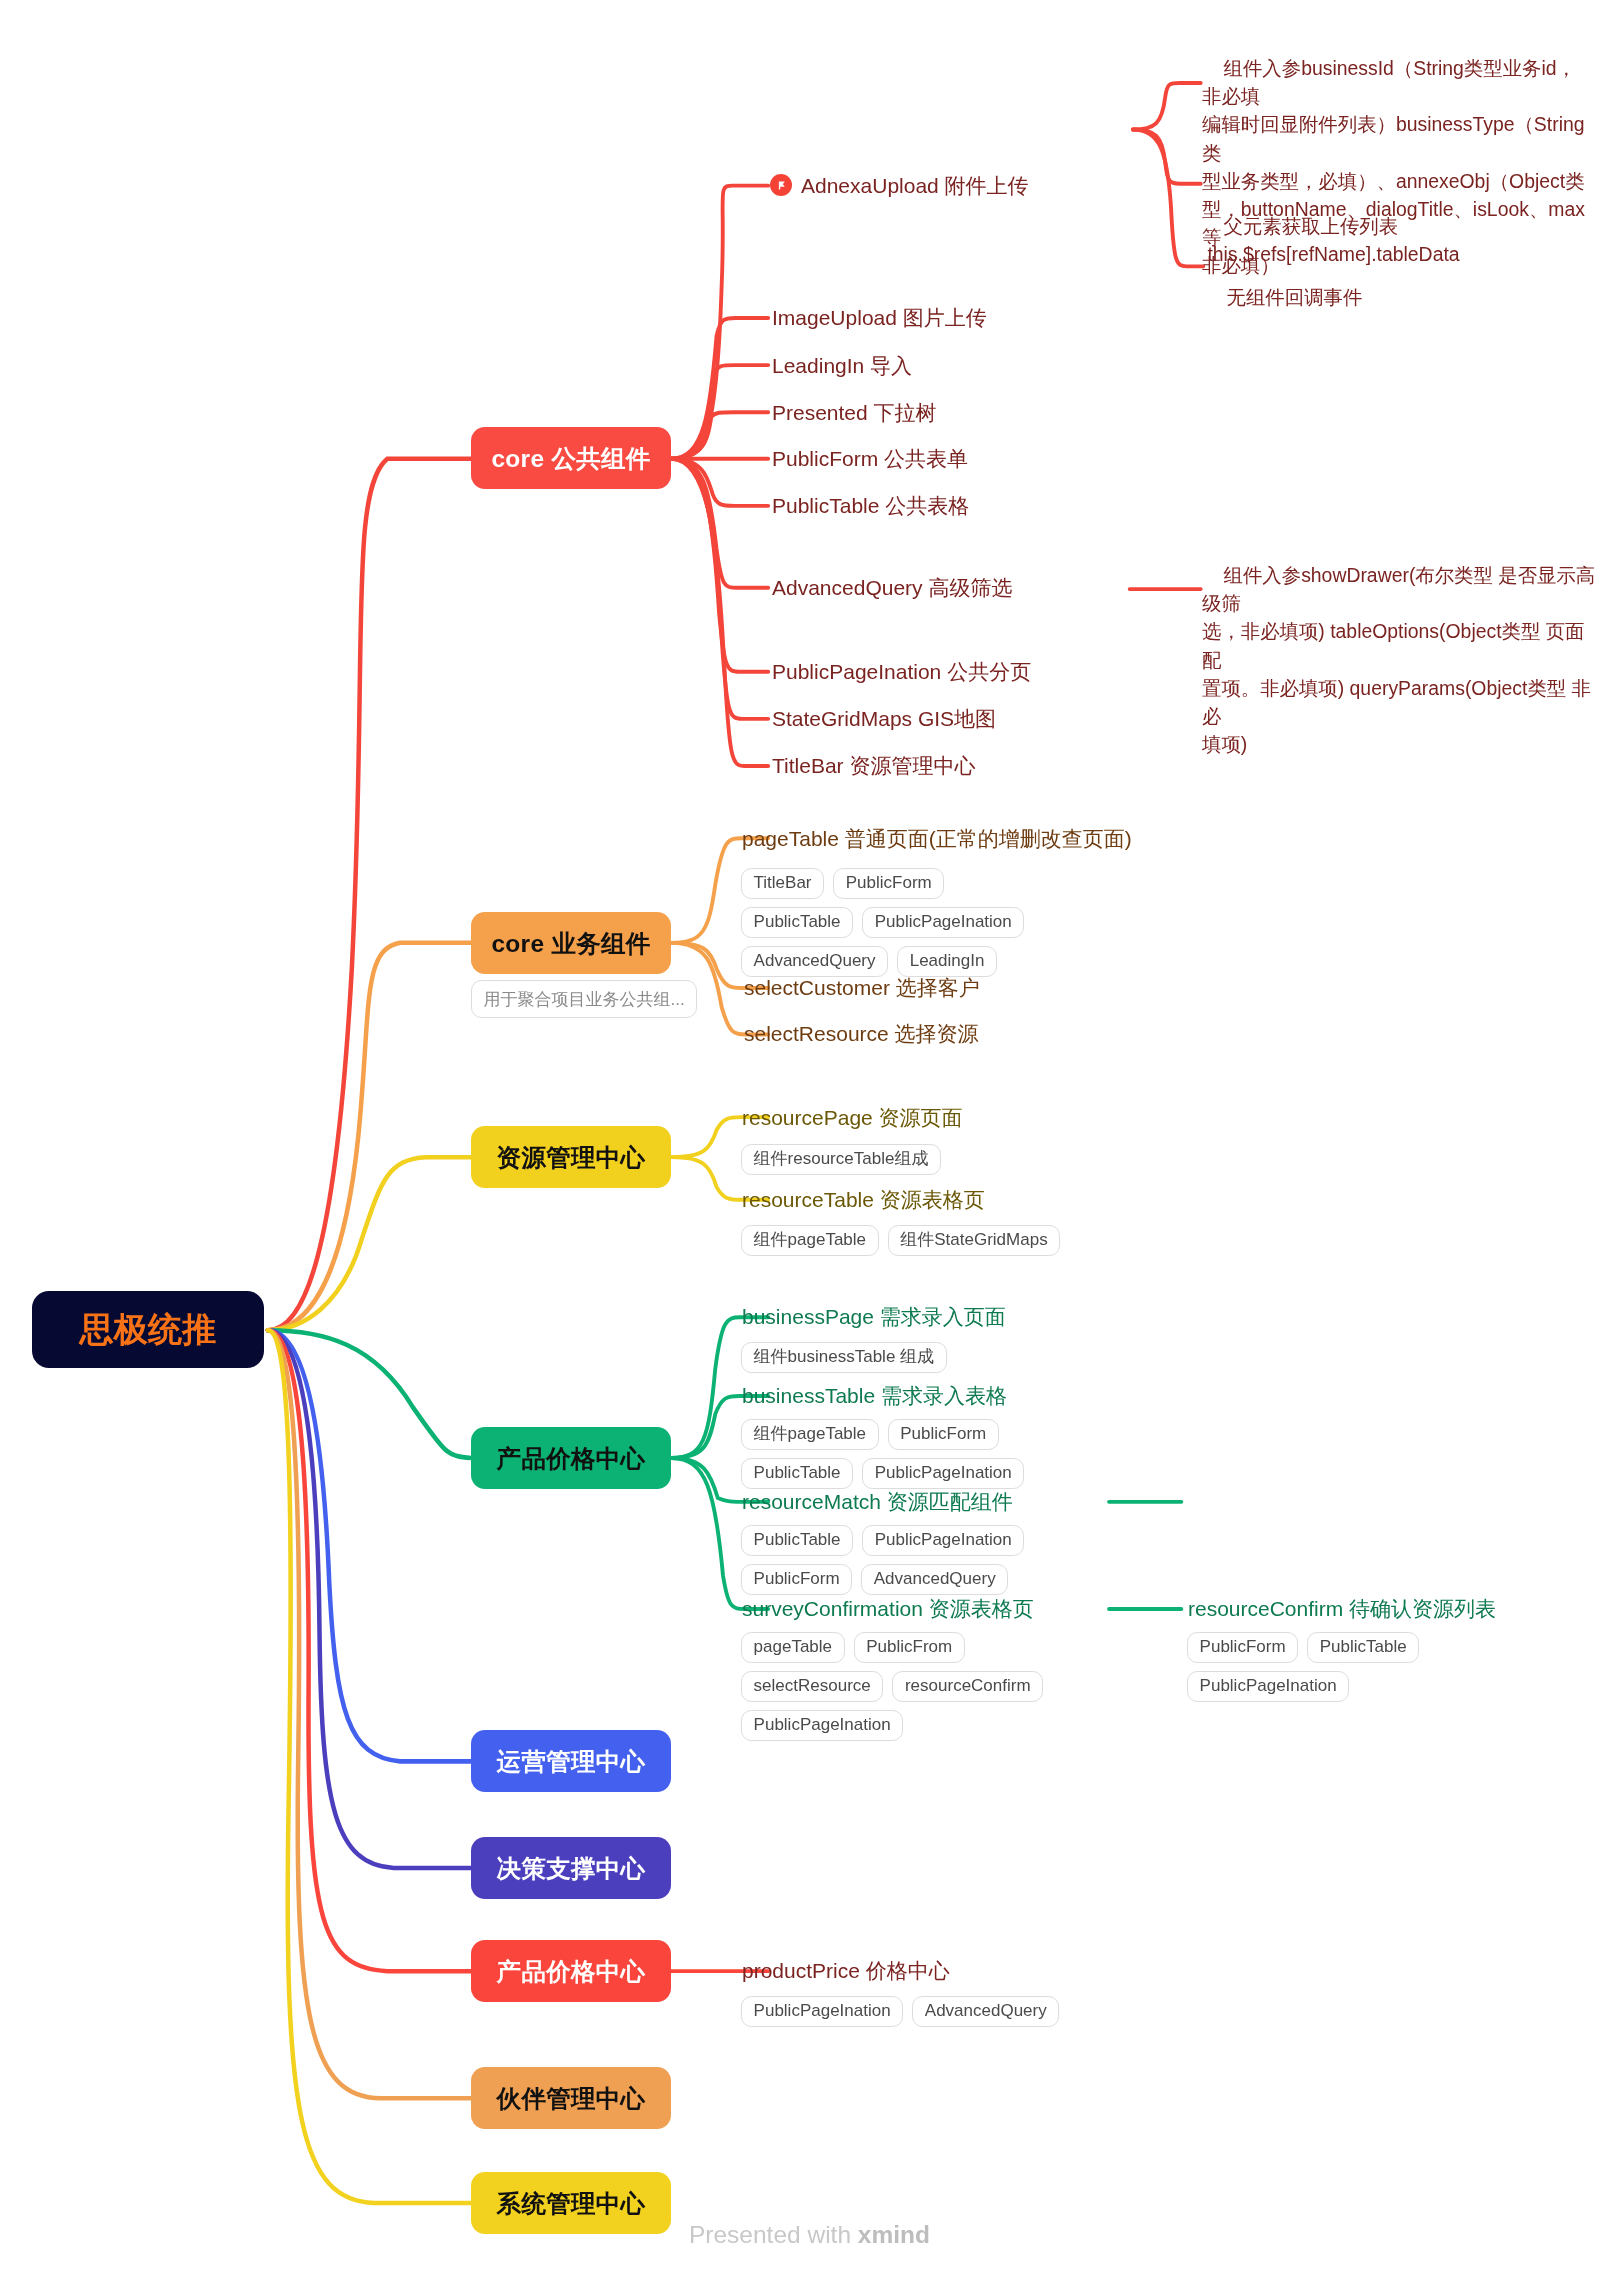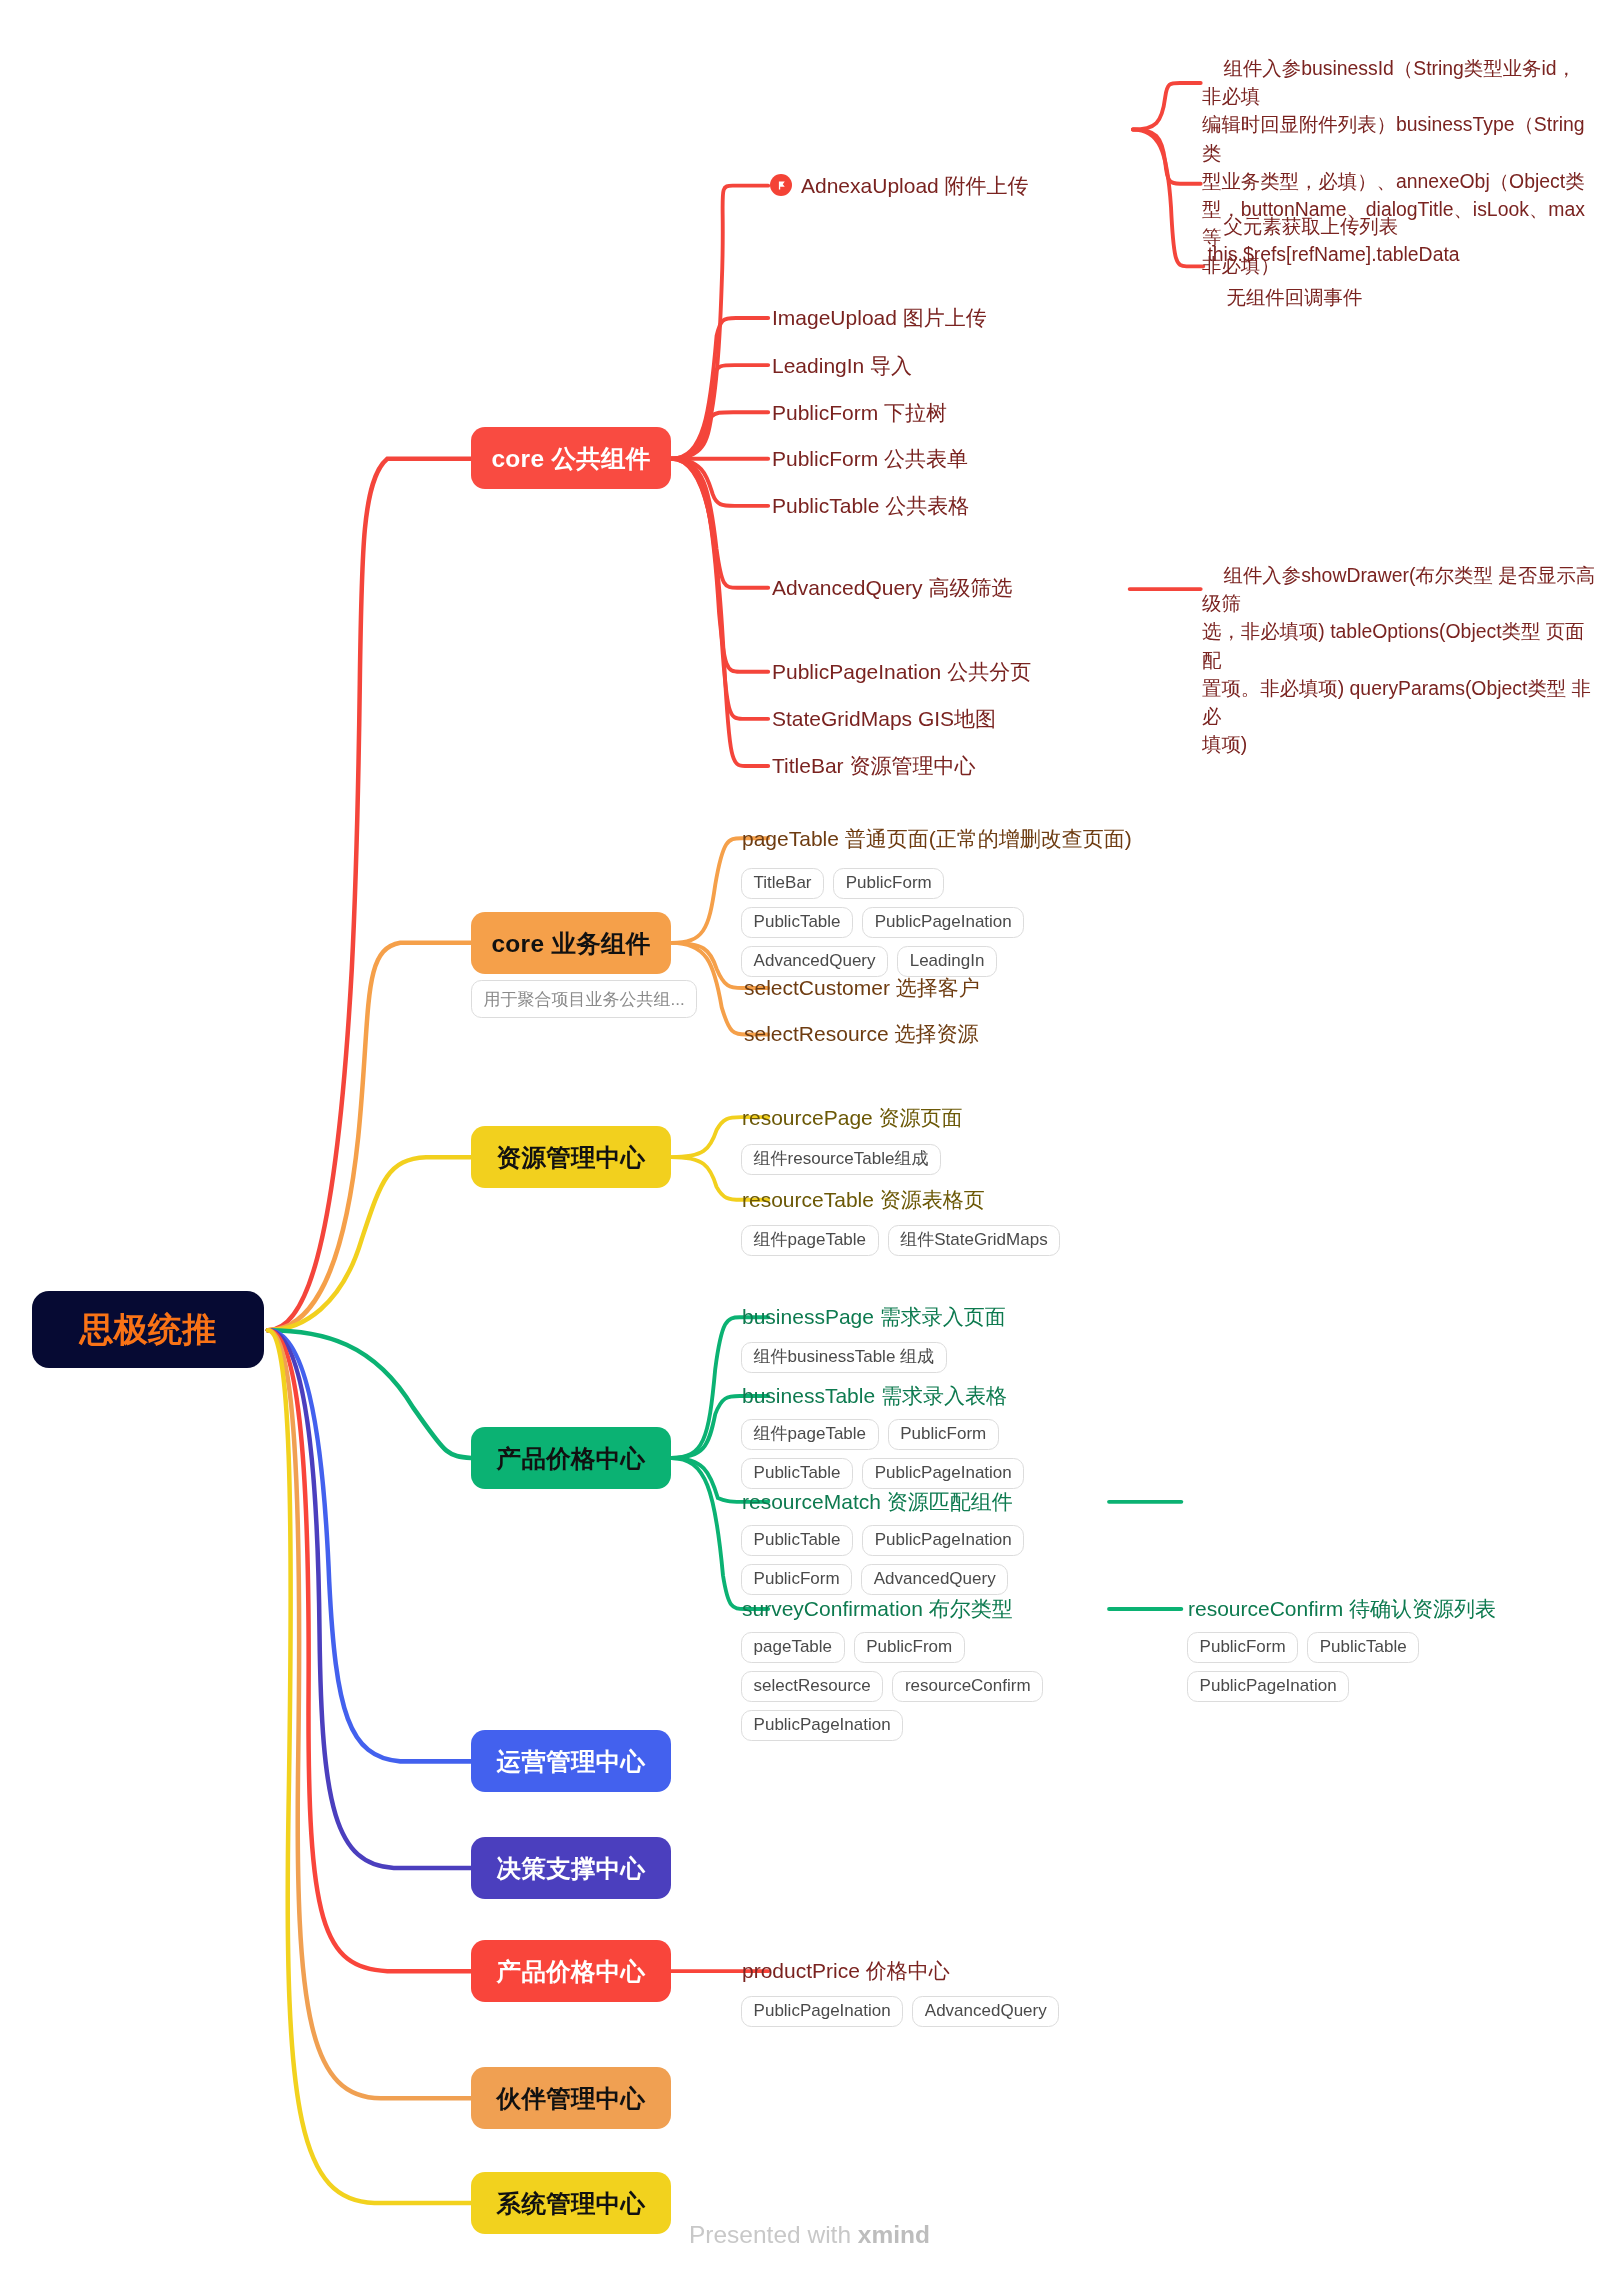--- a/index.html
+++ b/index.html
@@ -239,21 +239,21 @@
   <div class="leaf leaf-red" style="left:801px; top:173px;">
     <span>AdnexaUpload 附件上传</span>
   </div>
   <div class="leaf leaf-red" style="left:772px; top:305px;">
     <span>ImageUpload 图片上传</span>
   </div>
   <div class="leaf leaf-red" style="left:772px; top:353px;">
     <span>LeadingIn 导入</span>
   </div>
   <div class="leaf leaf-red" style="left:772px; top:400px;">
-    <span>PublicForm 下拉树</span>
+    <span>Presented 下拉树</span>
   </div>
   <div class="leaf leaf-red" style="left:772px; top:446px;">
     <span>PublicForm 公共表单</span>
   </div>
   <div class="leaf leaf-red" style="left:772px; top:493px;">
     <span>PublicTable 公共表格</span>
   </div>
   <div class="leaf leaf-red" style="left:772px; top:575px;">
     <span>AdvancedQuery 高级筛选</span>
   </div>
@@ -339,21 +339,21 @@
   <div class="leaf leaf-green" style="left:742px; top:1489px;">
     <span>resourceMatch 资源匹配组件</span>
   </div>
   <div class="tagrow" style="left:741px; top:1525px; width:342px;">
     <span class="tag">PublicTable</span>
     <span class="tag">PublicPageInation</span>
     <span class="tag">PublicForm</span>
     <span class="tag">AdvancedQuery</span>
   </div>
   <div class="leaf leaf-green" style="left:742px; top:1596px;">
-    <span>surveyConfirmation 布尔类型</span>
+    <span>surveyConfirmation 资源表格页</span>
   </div>
   <div class="tagrow" style="left:741px; top:1632px; width:342px;">
     <span class="tag">pageTable</span>
     <span class="tag">PublicFrom</span>
     <span class="tag">selectResource</span>
     <span class="tag">resourceConfirm</span>
     <span class="tag">PublicPageInation</span>
   </div>
 
 

